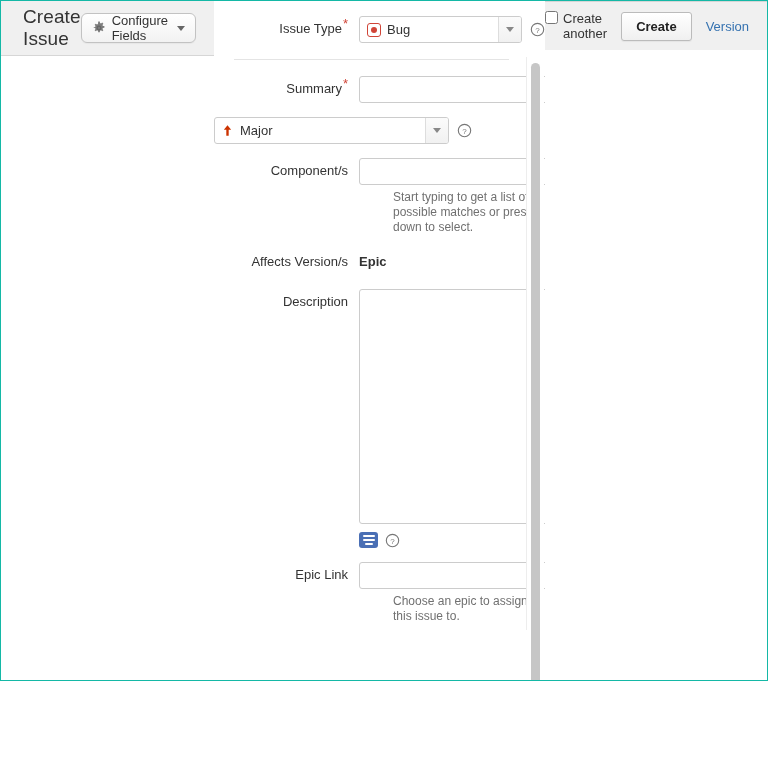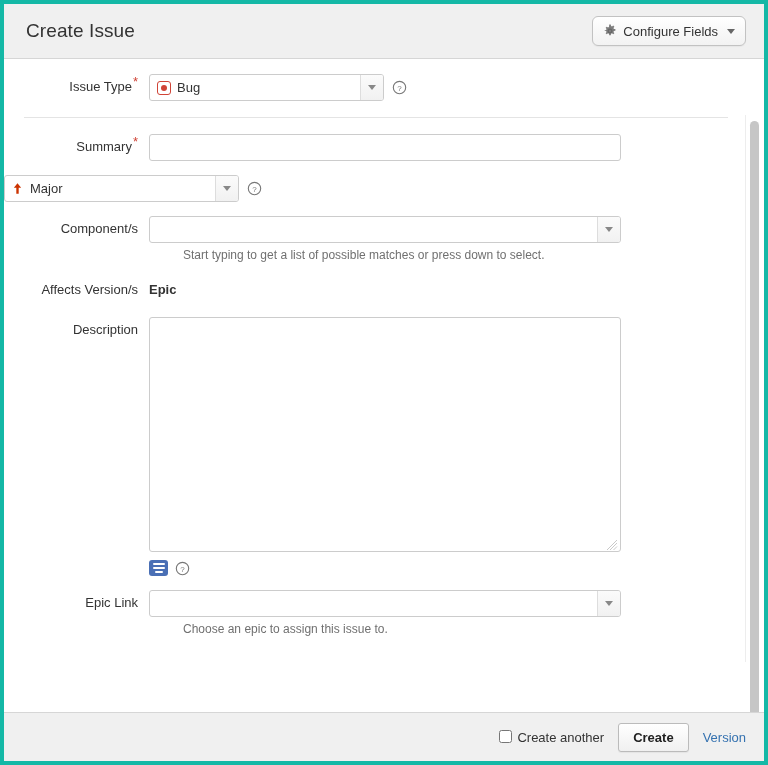--- a/index.html
+++ b/index.html
@@ -11,26 +11,26 @@
     font-family: "Liberation Sans", sans-serif;
     width: 768px;
     height: 765px;
     overflow: hidden;
     -webkit-font-smoothing: antialiased;
   }
 
   .dialog {
     position: relative;
     width: 768px;
-    height: 765px;
-    box-sizing: border-box;
-    background: #ffffff;
-    border: 4px solid #14b8a6;
-    display: flex;
-    flex-direction: column;
+    height: 681px;
+    box-sizing: border-box;
+    background: #ffffff;
+    border: 1px solid #14b8a6;
+    display: flex;
+    flex-direction: row;
   }
 
   
   .dialog-header {
     position: relative;
     height: 55px;
     flex: 0 0 55px;
     background: #f0f0f0;
     border-bottom: 1px solid #d6d6d6;
     display: flex;

